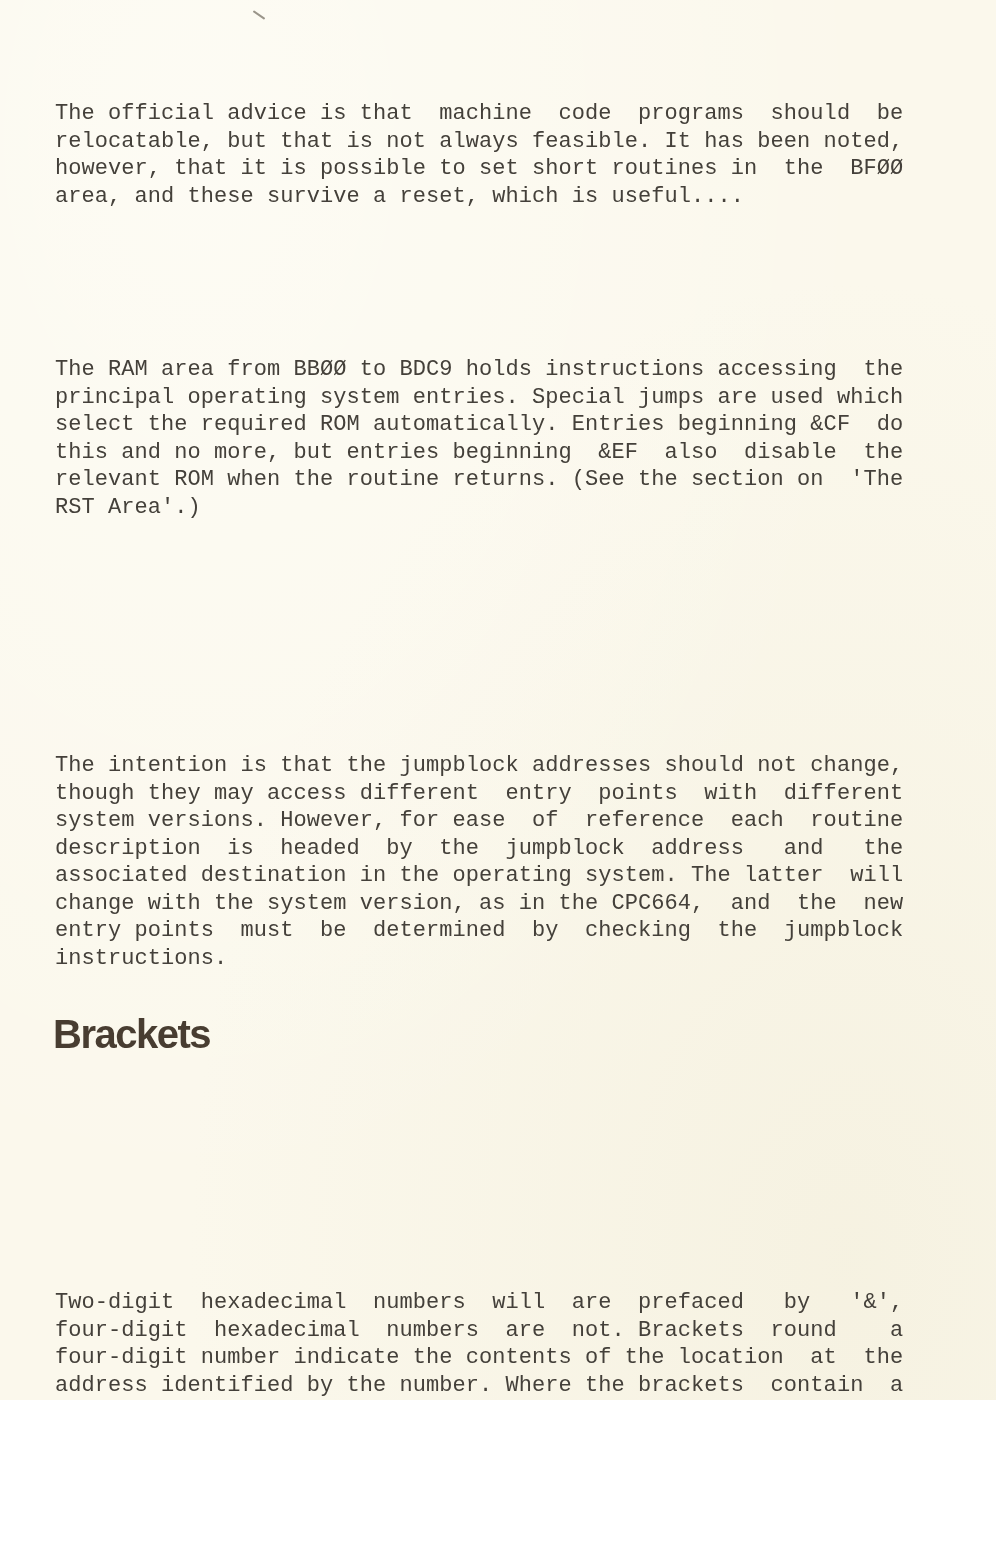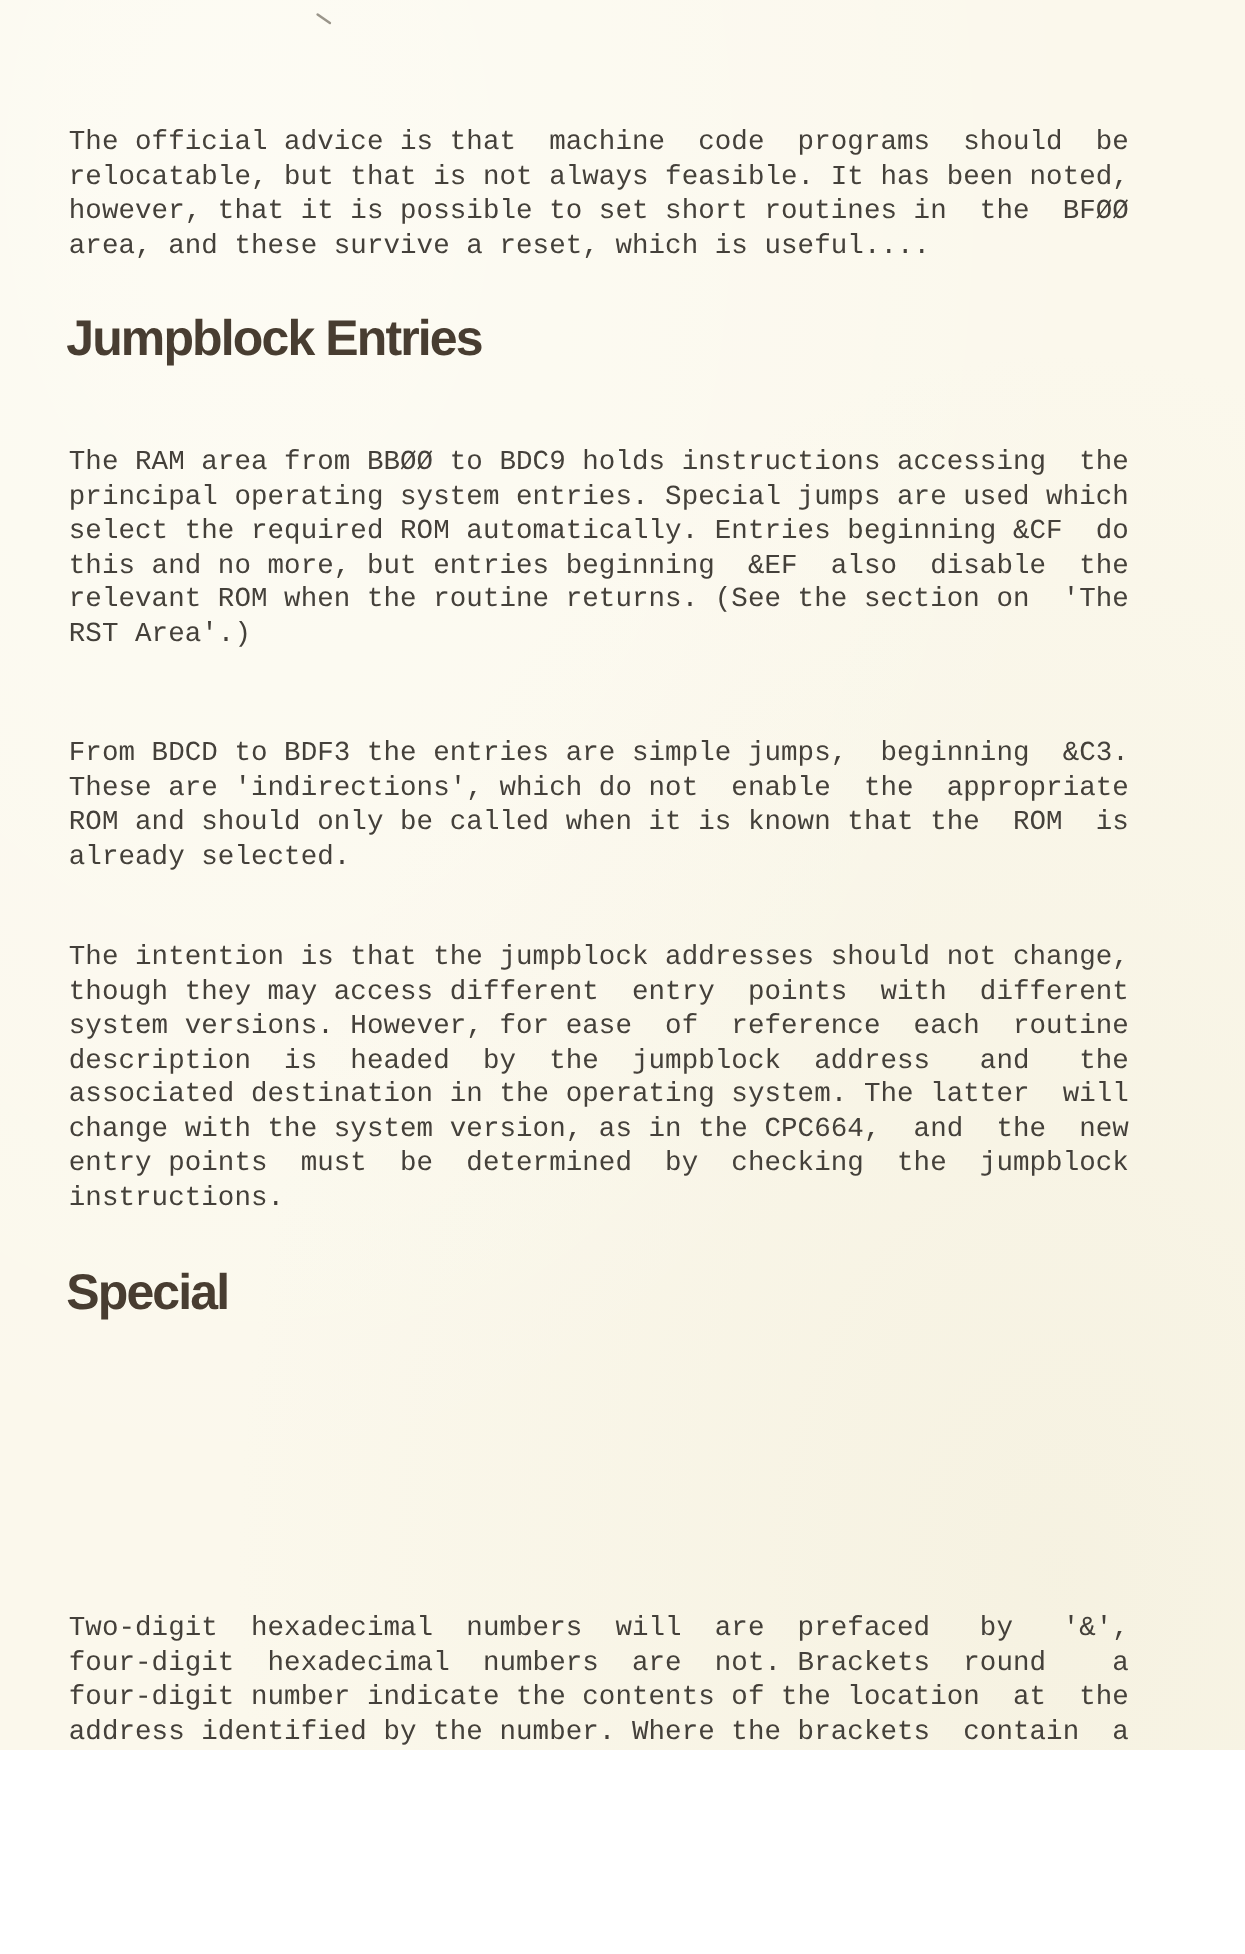--- a/index.html
+++ b/index.html
@@ -75,45 +75,40 @@
 
 <div class="page">
 
   <span class="scan-mark"></span>
 
   <pre class="body-text para-intro">The official advice is that  machine  code  programs  should  be
 relocatable, but that is not always feasible. It has been noted,
 however, that it is possible to set short routines in  the  BFØØ
 area, and these survive a reset, which is useful....</pre>
 
-  <h2 class="section-heading heading-jumpblock">Jumpblock Entries</h2>
 
   <pre class="body-text para-jb-0">The RAM area from BBØØ to BDC9 holds instructions accessing  the
 principal operating system entries. Special jumps are used which
 select the required ROM automatically. Entries beginning &amp;CF  do
 this and no more, but entries beginning  &amp;EF  also  disable  the
 relevant ROM when the routine returns. (See the section on  'The
 RST Area'.)</pre>
 
 
-  <pre class="body-text para-jb-2">From BDCD to BDF3 the entries are simple jumps,  beginning  &amp;C3.
-These are 'indirections', which do not  enable  the  appropriate
-ROM and should only be called when it is known that the  ROM  is
-already selected.</pre>
 
   <pre class="body-text para-jb-3">The intention is that the jumpblock addresses should not change,
 though they may access different  entry  points  with  different
 system versions. However, for ease  of  reference  each  routine
 description  is  headed  by  the  jumpblock  address   and   the
 associated destination in the operating system. The latter  will
 change with the system version, as in the CPC664,  and  the  new
 entry points  must  be  determined  by  checking  the  jumpblock
 instructions.</pre>
 
-  <h2 class="section-heading heading-summary">Special</h2>
+  <h2 class="section-heading heading-summary">Brackets</h2>
 
 
 
   <pre class="body-text para-conv-0">Two-digit  hexadecimal  numbers  will  are  prefaced   by   '&amp;',
 four-digit  hexadecimal  numbers  are  not. Brackets  round    a
 four-digit number indicate the contents of the location  at  the
 address identified by the number. Where the brackets  contain  a
 range of numbers, e.g in the form (ØØFA/D), the  joint  contents
 of the locations specified are indicated.</pre>
 

